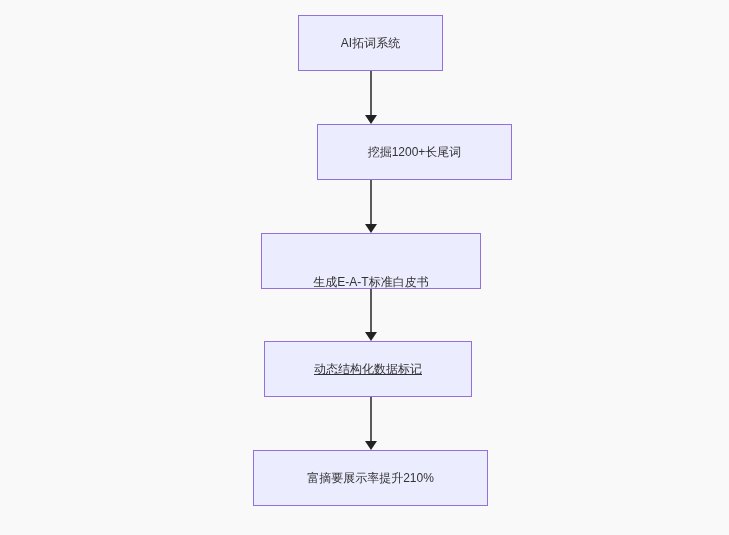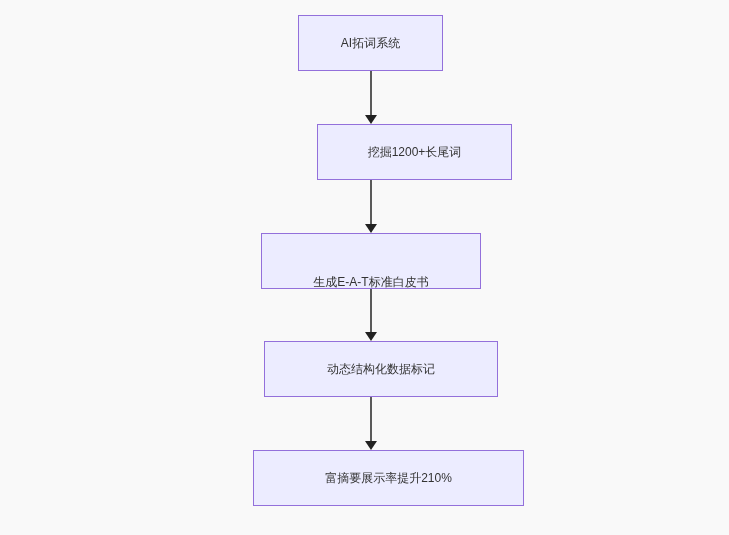--- a/index.html
+++ b/index.html
@@ -74,26 +74,26 @@
 
   <div class="node" style="left:261px; top:233px; width:220px;align-items:flex-end;">
     <span>生成E-A-T标准白皮书</span>
   </div>
 
   <div class="edge" style="left:364px; top:289px; height:52px;">
     <div class="edge-line"></div>
     <div class="edge-head"></div>
   </div>
 
-  <div class="node" style="left:264px; top:341px; width:234px;">
+  <div class="node" style="left:264px; top:341px; width:208px;text-decoration:underline;">
     <span>动态结构化数据标记</span>
   </div>
 
   <div class="edge" style="left:364px; top:397px; height:53px;">
     <div class="edge-line"></div>
     <div class="edge-head"></div>
   </div>
 
-  <div class="node" style="left:253px; top:450px; width:271px;">
+  <div class="node" style="left:253px; top:450px; width:235px;">
     <span>富摘要展示率提升210%</span>
   </div>
 
 </div>
 
 </body></html>

